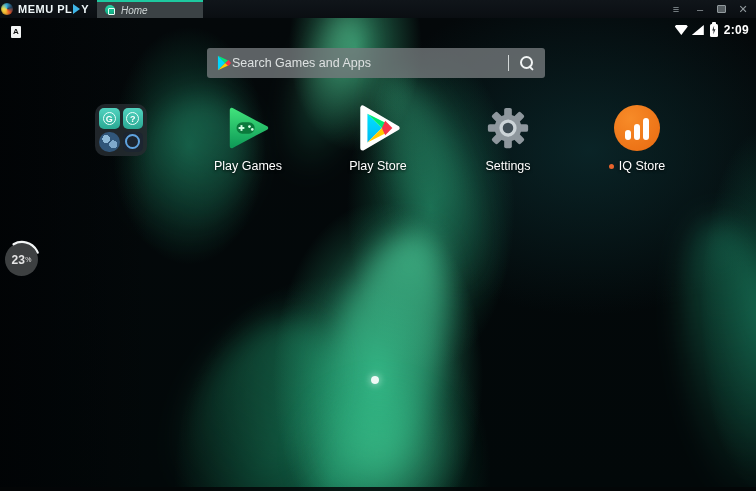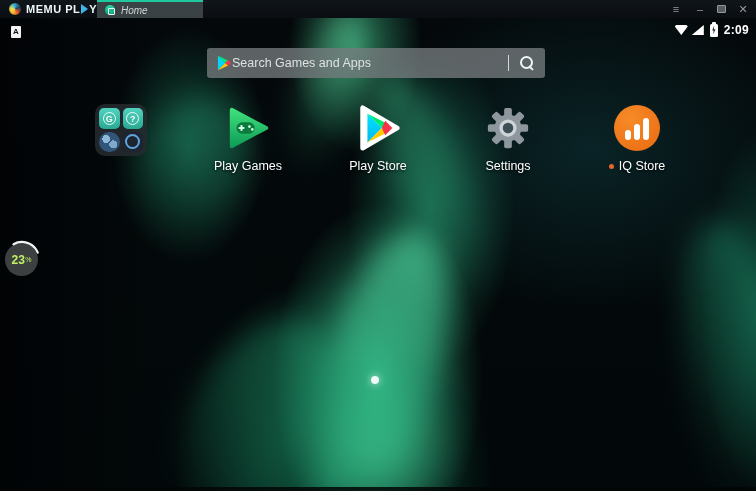--- a/index.html
+++ b/index.html
@@ -10,21 +10,21 @@
     position: relative; width: 756px; height: 491px;
     overflow: hidden; background:#030708;
   }
 
   
   .titlebar {
     position: absolute; left:0; top:0; width:756px; height:18px;
     background: linear-gradient(180deg,#10151a,#0a0e12);
     display:flex; align-items:center; z-index: 50;
   }
-  .brand { display:flex; align-items:center; gap:5px; padding-left:9px; }
+  .brand { display:flex; align-items:center; gap:5px; padding-left:1px; }
   .brand-logo {
     width:12px; height:12px; border-radius:50%;
     background: conic-gradient(from 200deg, #f7b733, #f3e04a 70deg, #3ab4e2 150deg, #23425f 230deg, #e8552a 300deg, #f7b733);
     box-shadow: inset 0 0 2px rgba(0,0,0,.6);
   }
   .brand-text { color:#eef6f8; font-size:11px; font-weight:bold; letter-spacing:.5px; display:flex; align-items:center; }
   .brand-play-tri {
     display:inline-block; width:0; height:0; margin:0 1px;
     border-left:7px solid #3fb6e8; border-top:5px solid transparent; border-bottom:5px solid transparent;
   }
@@ -140,21 +140,21 @@
   
   .iq-circle { width:46px; height:46px; border-radius:50%;
     background:radial-gradient(circle at 35% 30%, #f78b28, #e96a10);
     display:flex; align-items:flex-end; justify-content:center; gap:3px; padding-bottom:11px; }
   .iq-bar { width:6px; background:#fff; border-radius:3px; }
   .iq-b1 { height:10px; } .iq-b2 { height:16px; } .iq-b3 { height:22px; }
 
   
   .perf-ball { position:absolute; left:3px; top:221px; width:40px; height:40px; z-index:20; cursor:default; }
   .perf-circle { position:absolute; left:2px; top:4px; width:33px; height:33px; border-radius:50%;
-    background:rgba(66,69,70,.92); color:#bef264; display:flex; align-items:center; justify-content:center; }
+    background:rgba(66,69,70,.92); color:#e5e5e5; display:flex; align-items:center; justify-content:center; }
   .perf-value { font-size:12px; font-weight:bold; }
   .perf-unit { font-size:7px; vertical-align:super; margin-left:.5px; }
   .perf-arc { position:absolute; left:0; top:0; }
 
   
   .page-dot { position:absolute; left:371px; top:358px; width:8px; height:8px; border-radius:50%;
     background:rgba(255,255,255,.92); box-shadow:0 0 6px 2px rgba(255,255,255,.35); z-index:10; }
 </style>
 </head>
 <body>

